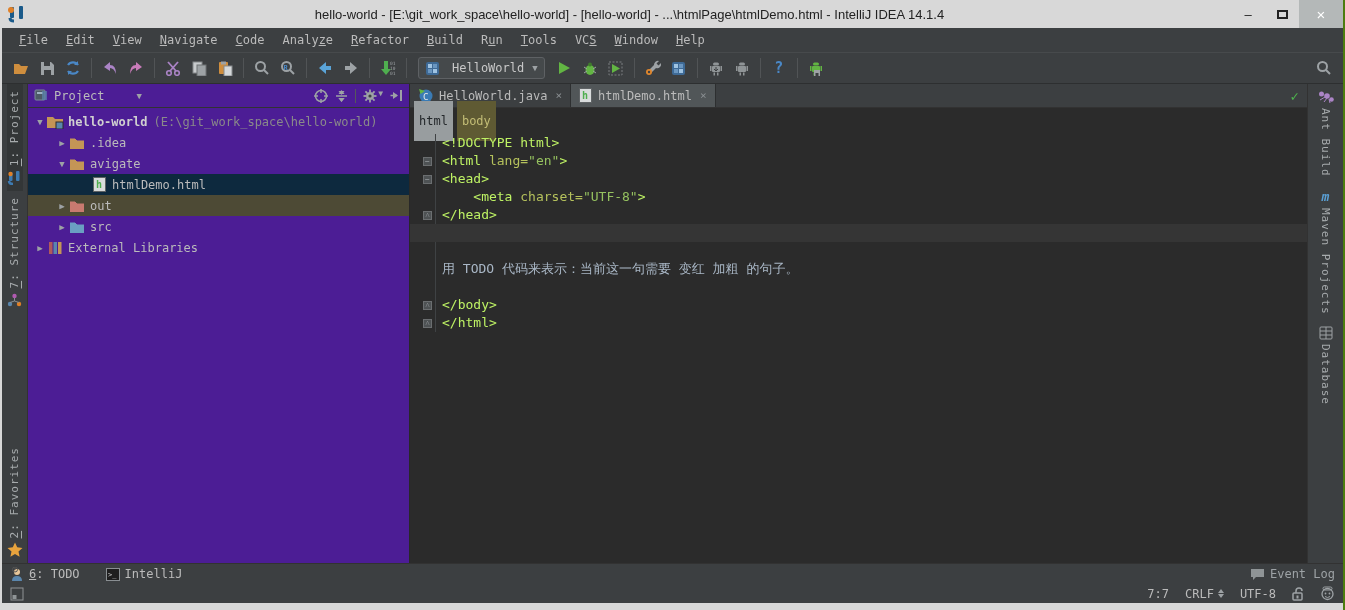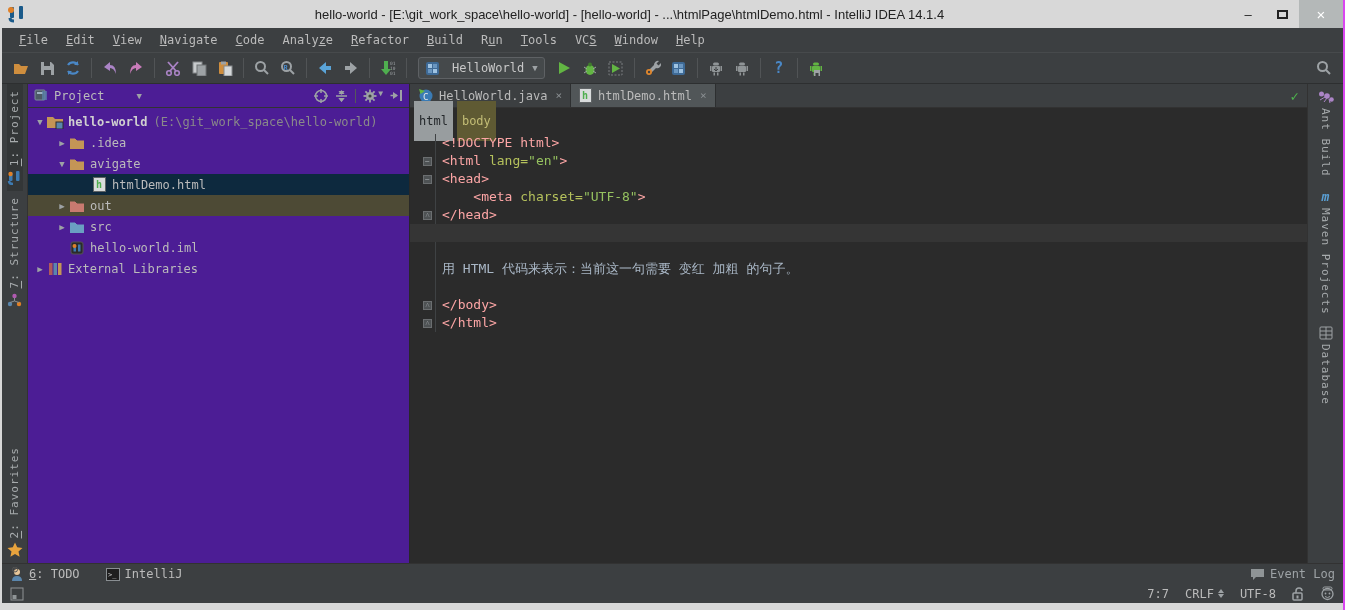--- a/index.html
+++ b/index.html
@@ -1,19 +1,19 @@
 <!DOCTYPE html>
 <html><head>
 <meta charset="utf-8">
 <style>
   * { margin:0; padding:0; box-sizing:border-box; }
   html,body { width:1345px; height:610px; overflow:hidden; }
   body { font-family:"DejaVu Sans Mono", monospace; font-size:12px; background:#d8d8d8; }
   .window { width:1345px; height:610px; display:flex; flex-direction:column;
-            border-left:2px solid #d8d8d8; border-right:2px solid #d946ef; background:#3c3f41; }
+            border-left:2px solid #d8d8d8; border-right:2px solid #4d7c0f; background:#3c3f41; }
 
   
   .titlebar { height:28px; background:#d8d8d8; display:flex; align-items:center;
               font-family:"Liberation Sans", sans-serif; color:#222; flex:0 0 auto; }
   .titlebar .logo { width:22px; height:20px; margin-left:4px; position:relative; }
   .title-text { flex:1; text-align:center; font-size:13px; white-space:nowrap; overflow:hidden; }
   .win-controls { display:flex; align-items:center; height:100%; }
   .win-btn { width:34px; height:22px; display:flex; align-items:center; justify-content:center;
              color:#222; font-size:13px; cursor:default; }
   .win-btn.max i { display:block; width:11px; height:9px; border:2px solid #222; }
@@ -80,21 +80,21 @@
   .crumb.gray { background:#989d9f; color:#23272a; }
   .crumb.olive { background:#5f5a33; color:#c3bd76; }
   .code-area { flex:1; position:relative; font-size:13px; line-height:18px; overflow:hidden; }
   .caret-line { position:absolute; left:0; right:0; height:18px; background:#353535; }
   .code-line { position:relative; display:flex; height:18px; }
   .gutter { width:26px; flex:0 0 26px; display:flex; align-items:center; justify-content:flex-end;
             padding-right:3px; border-right:1px solid #3f4244; }
   .fold-box { width:9px; height:9px; border:1px solid #6b6e70; background:#4e5254; color:#9da2a5;
               font-size:8px; line-height:7px; text-align:center; }
   .code-text { white-space:pre; padding-left:6px; }
-  .tok-tag { color:#fca5a5; }
+  .tok-tag { color:#bef264; }
   .tok-attr { color:#b5c15c; }
   .tok-val { color:#95c15f; }
   .tok-text { color:#a9b7c6; }
   .inspect-ok { position:absolute; top:4px; right:8px; color:#4db34d; font-weight:bold; font-size:14px; }
 
   
   .bottom-toolbar { height:21px; background:#3c3f41; border-top:1px solid #323232; display:flex;
                     align-items:center; color:#bbbbbb; padding:0 8px; flex:0 0 auto; }
   .bt-item { display:flex; align-items:center; gap:5px; margin-right:26px; }
   .bt-item u { text-decoration:underline; }
@@ -492,33 +492,20 @@
             <span class="chev">▶</span>
             <span class="t-icon">
               <svg width="16" height="14" viewBox="0 0 16 14">
                 <path d="M1 3 h5 l2 2 h7 v8 H1z" fill="#6a9fc2"></path>
                 <path d="M1 3 h5 l2 2 h7" fill="none" stroke="#6a9fc2" stroke-width="1"></path>
               </svg>
             </span>
             <span class="t-label">src</span>
           </div>
           <div class="tree-row">
-            <span style="width: 28px; flex: 0 0 auto;"></span>
-            <span class="chev"></span>
-            <span class="t-icon">
-              <svg width="14" height="14" viewBox="0 0 14 14">
-                <rect x="1" y="1" width="12" height="12" rx="2" fill="#2b2b2b" stroke="#555"></rect>
-                <rect x="3.5" y="3.5" width="2.5" height="7" fill="#3e7ab0"></rect>
-                <rect x="8" y="3.5" width="2.5" height="7" fill="#3e7ab0"></rect>
-                <circle cx="4.5" cy="5" r="2" fill="#e08027"></circle>
-              </svg>
-            </span>
-            <span class="t-label">hello-world.iml</span>
-          </div>
-          <div class="tree-row">
             <span style="width: 6px; flex: 0 0 auto;"></span>
             <span class="chev">▶</span>
             <span class="t-icon">
               <svg width="15" height="15" viewBox="0 0 15 15">
                 <rect x="1" y="2" width="3.5" height="12" fill="#b05a5a"></rect>
                 <rect x="5.5" y="2" width="3.5" height="12" fill="#5a86ad"></rect>
                 <rect x="10" y="2" width="3.5" height="12" fill="#c49556"></rect>
               </svg>
             </span>
             <span class="t-label">External Libraries</span>
@@ -587,21 +574,21 @@
               <span class="fold-box">−</span>
             </span>
             <span class="code-text"><span class="tok-tag">&lt;body&gt;</span></span>
           </div>
           <div class="code-line">
             <span class="gutter"></span>
             <span class="code-text"></span>
           </div>
           <div class="code-line">
             <span class="gutter"></span>
-            <span class="code-text"><span class="tok-text">用 HTML 代码来表示：当前这一句需要 变红 加粗 的句子。</span></span>
+            <span class="code-text"><span class="tok-text">用 TODO 代码来表示：当前这一句需要 变红 加粗 的句子。</span></span>
           </div>
           <div class="code-line">
             <span class="gutter"></span>
             <span class="code-text"></span>
           </div>
           <div class="code-line">
             <span class="gutter">
               <span class="fold-box">˄</span>
             </span>
             <span class="code-text"><span class="tok-tag">&lt;/body&gt;</span></span>

